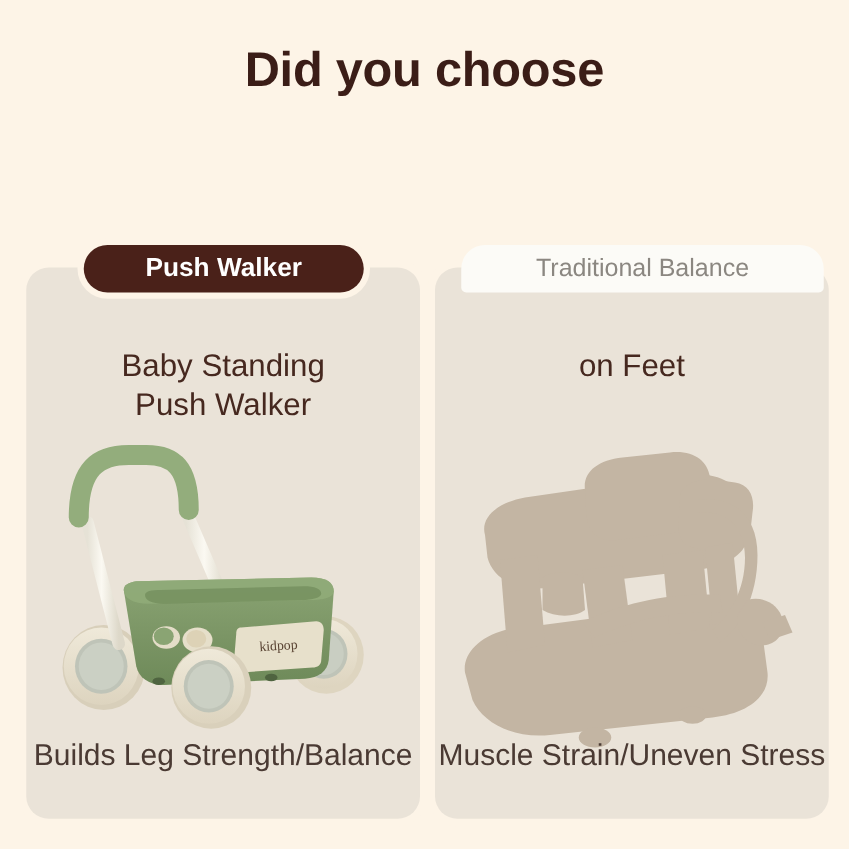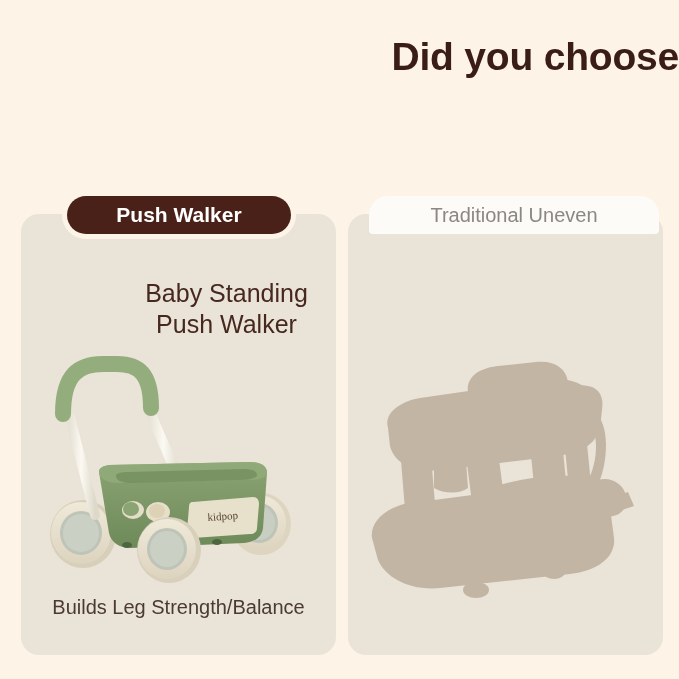--- a/index.html
+++ b/index.html
@@ -21,21 +21,21 @@
     left: 0;
     top: 32px;
     width: 679px;
     text-align: center;
     color: #3b1d17;
     font-size: 39px;
     font-weight: bold;
     line-height: 50px;
     letter-spacing: -0.2px;
   }
-  .headline .line { display: block; text-align: right; }
+  .headline .line { display: block; }
 
   
   .compare {
     position: absolute;
     left: 0;
     top: 196px;
     width: 679px;
     height: 462px;
   }
 
@@ -86,32 +86,31 @@
   .card-title {
     position: absolute;
     left: 0;
     top: 64px;
     width: 100%;
     text-align: center;
     color: #46281f;
     font-size: 25px;
     line-height: 31px;
     font-weight: normal;
-    padding-left: 48px;
   }
   .card-title .line { display: block; }
 
   .card-caption {
     position: absolute;
     left: 0;
     bottom: 36px;
     width: 100%;
     text-align: center;
     color: #4a3a33;
-    font-size: 20px;
+    font-size: 24px;
     font-weight: normal;
   }
 
   
   .art {
     position: absolute;
     left: 0;
     top: 138px;
     width: 315px;
     height: 250px;
@@ -214,20 +213,21 @@
         </g>
       </svg>
     </div>
 
     <div class="card-caption">Builds Leg Strength/Balance</div>
   </div>
 
   <div class="card right">
 
     <div class="card-title">
+      <span class="line">on Feet</span>
     </div>
 
     <div class="art">
       <svg viewBox="0 0 315 250" xmlns="http://www.w3.org/2000/svg">
         <g fill="#c3b5a3">
 
           <path d="M24 186 C22 172, 34 158, 56 152 L208 132 C236 129, 258 138, 262 156
                    L266 186 C268 205, 250 219, 222 222 L92 236 C62 239, 38 226, 30 208 Z"></path>
 
           <ellipse cx="128" cy="238" rx="13" ry="8"></ellipse>
@@ -257,23 +257,24 @@
 
           <path d="M86 110 C96 104, 110 104, 118 110 L120 136 C112 142, 96 142, 86 136 Z"></path>
 
           <path d="M250 128 C262 124, 276 132, 278 144 C280 158, 270 166, 258 164
                    C246 162, 240 150, 242 140 Z"></path>
           <path d="M262 146 L280 140 L286 154 L268 160 Z"></path>
         </g>
       </svg>
     </div>
 
+    <div class="card-caption">Muscle Strain/Uneven Stress</div>
   </div>
 
   <div class="tab tab-push">
     <span>Push Walker</span>
   </div>
 
   <div class="tab tab-trad">
-    <span>Traditional Uneven</span>
+    <span>Traditional Balance</span>
   </div>
 
 </div>
 
 </body></html>

